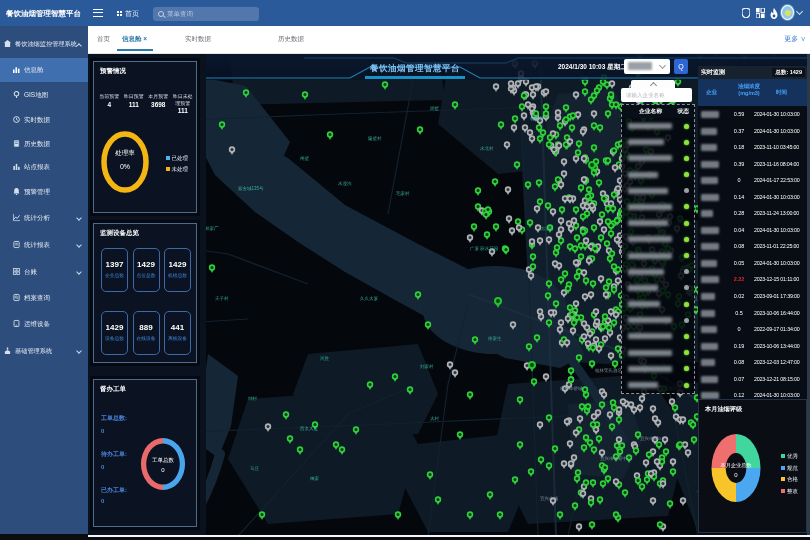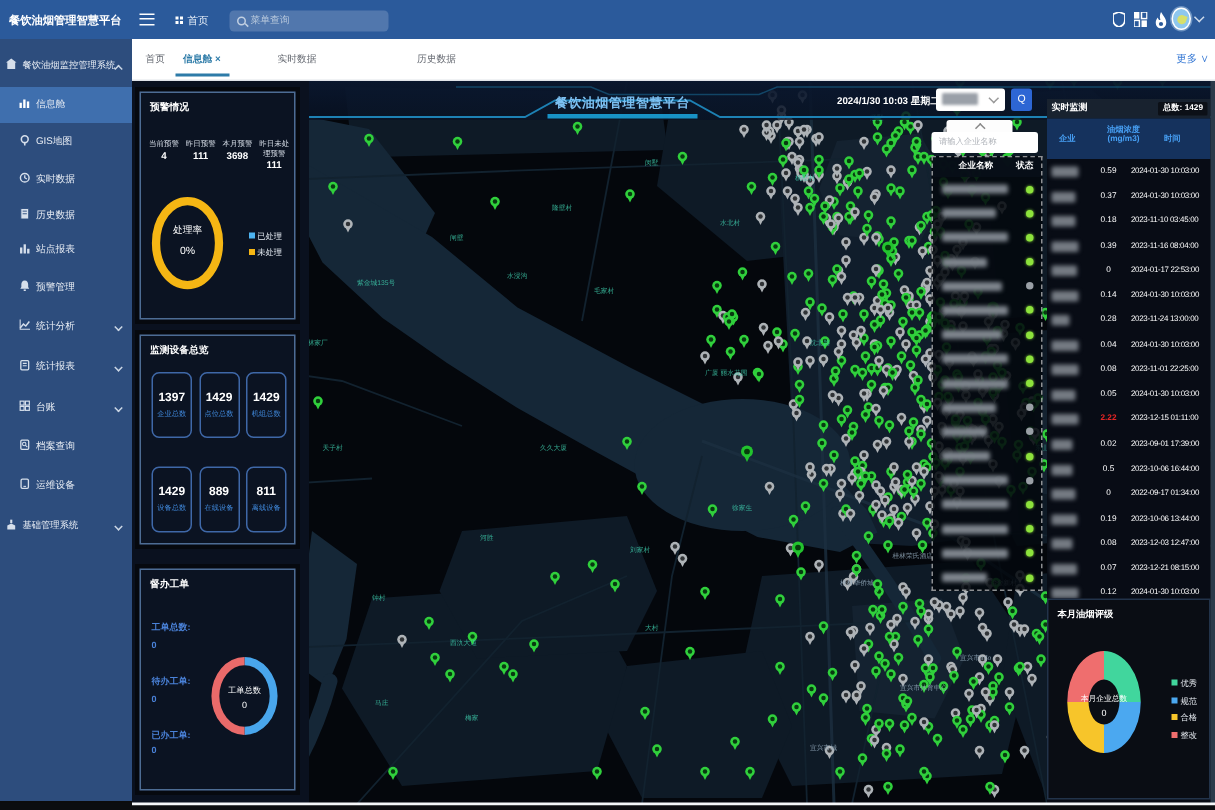--- a/index.html
+++ b/index.html
@@ -1041,21 +1041,21 @@
         </div>
    <div class="tile">
           <b>1429</b>
           <span>设备总数</span>
         </div>
    <div class="tile">
           <b>889</b>
           <span>在线设备</span>
         </div>
    <div class="tile">
-          <b>811</b>
+          <b>441</b>
           <span>离线设备</span>
         </div>
   </div>
  </div>
  <div class="panel p3">
   <div class="ptitle">督办工单</div>
   <div class="wline" style="top:34px">工单总数:</div>
   <div class="wline" style="top:48px">0</div>
   <div class="wline" style="top:70px">待办工单:</div>
   <div class="wline" style="top:84px">0</div>

